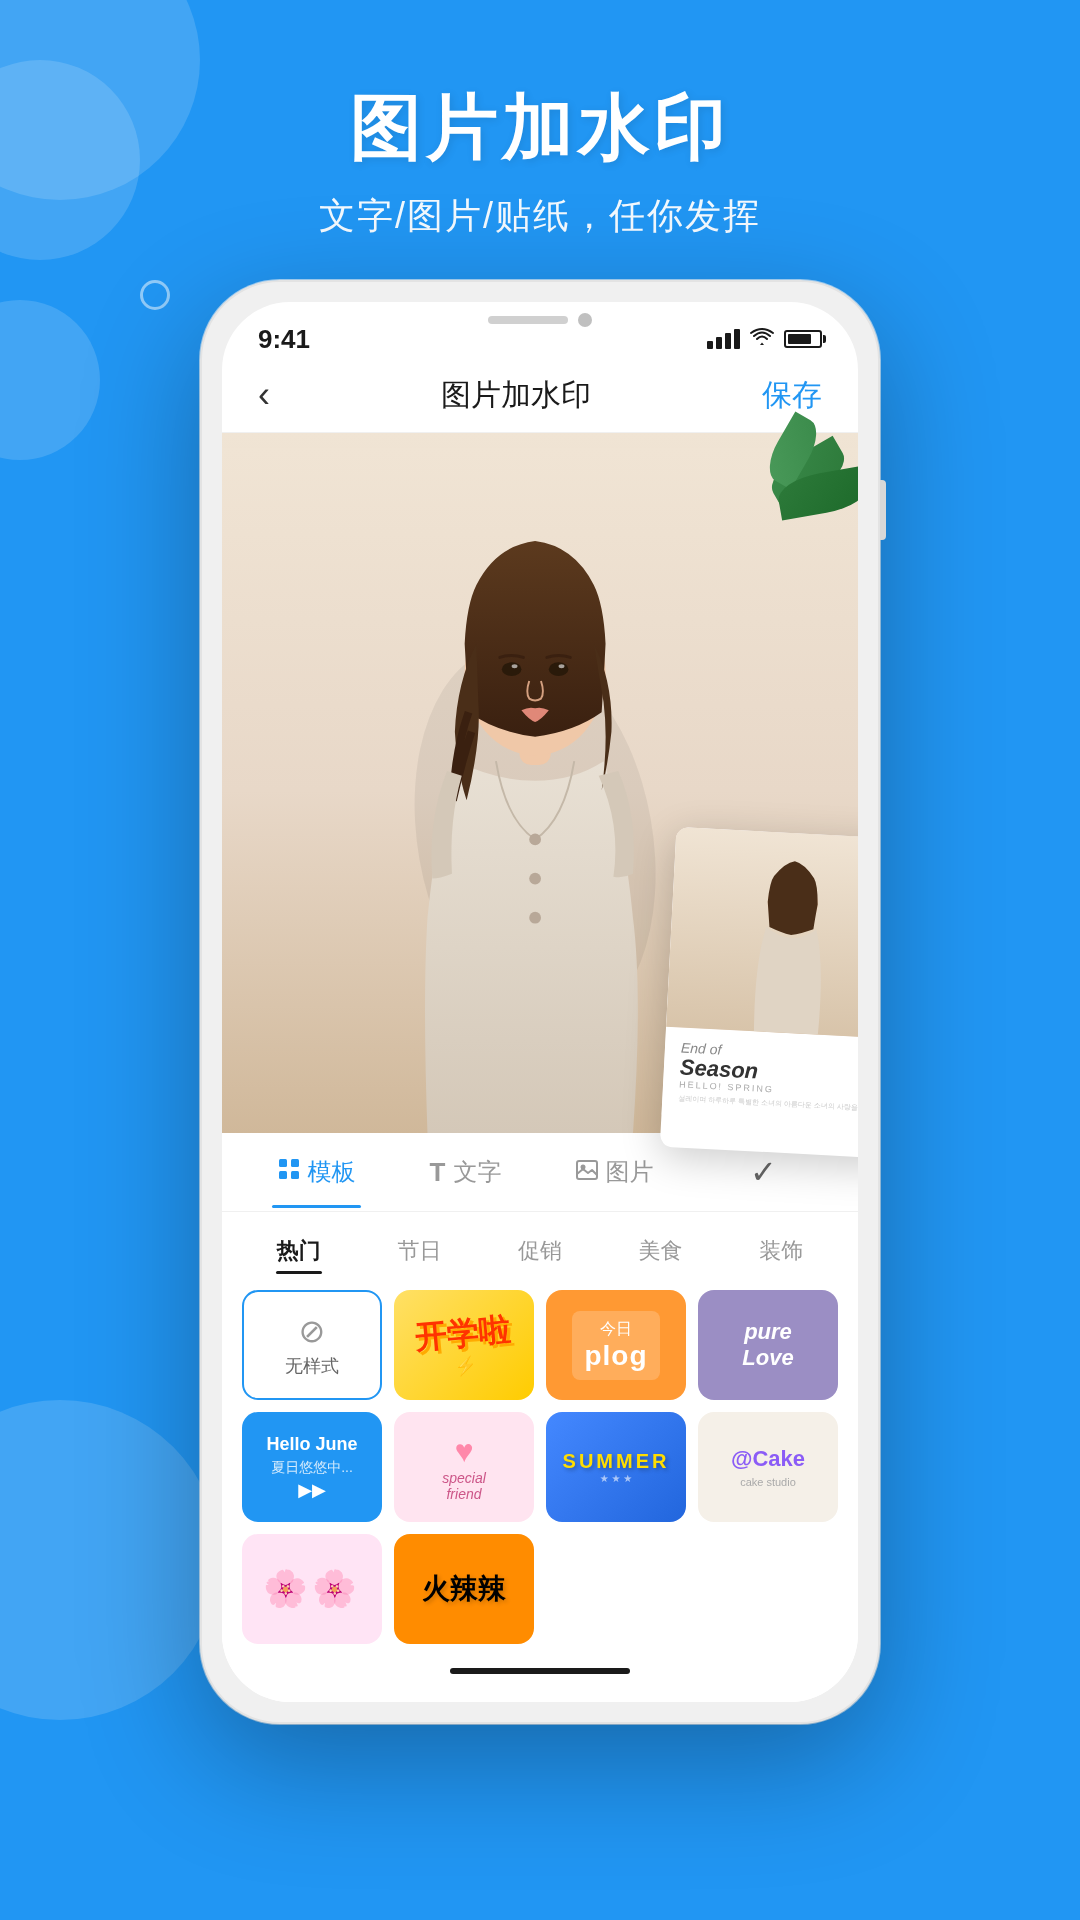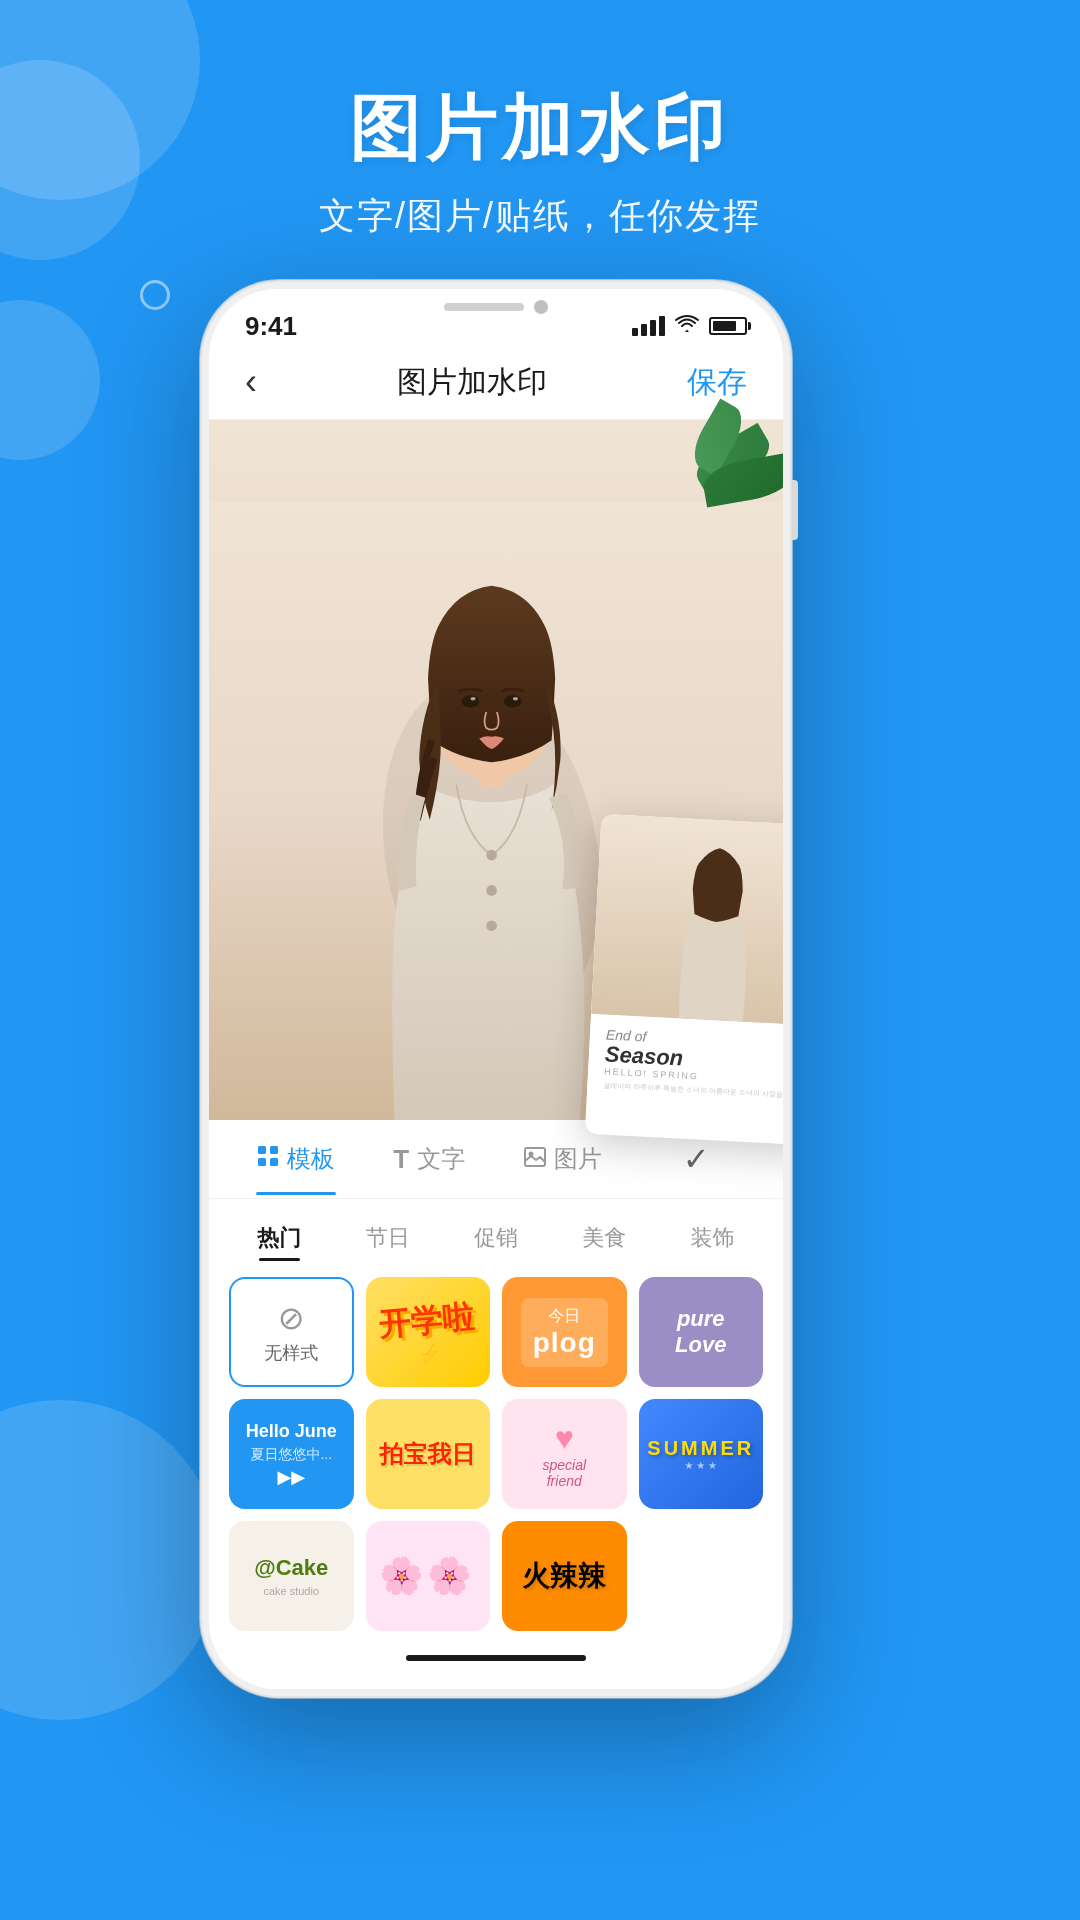--- a/index.html
+++ b/index.html
@@ -71,24 +71,24 @@
     .phone-container {
       position: absolute;
       left: 50%;
       transform: translateX(-50%);
       top: 280px;
       width: 680px;
       z-index: 20;
     }
 
     .phone-outer {
-      width: 592px;
+      width: 680px;
       background: #f0f0f0;
       border-radius: 80px;
-      padding: 9px;
+      padding: 22px;
       box-shadow:
         0 40px 120px rgba(0,0,0,0.3),
         0 0 0 1px rgba(255,255,255,0.6),
         inset 0 0 0 2px rgba(0,0,0,0.05);
       position: relative;
     }
 
     .phone-inner {
       background: white;
       border-radius: 68px;
@@ -717,43 +717,38 @@
 
 
           <div class="sticker-item sticker-hellojune">
             <div style="text-align:center; padding:8px;">
               <div style="font-size:18px; font-weight:700; color:white;">Hello June</div>
               <div style="font-size:14px; color:rgba(255,255,255,0.8); margin-top:4px;">夏日悠悠中...</div>
               <div style="font-size:18px; color:white; margin-top:2px;">▶▶</div>
             </div>
           </div>
 
-          <div class="sticker-item sticker-paibao">
-            <div style="text-align:center;">
-              <div style="font-size:24px; font-weight:900; color:#FF2200; text-shadow:2px 2px 0 rgba(0,0,0,0.1);">拍宝我日</div>
-            </div>
-          </div>
 
           <div class="sticker-item sticker-special">
             <div style="text-align:center;">
               <div style="font-size:32px; color:#ff88aa;">♥</div>
               <div style="font-size:14px; color:#cc5588; font-style:italic;">special<br>friend</div>
             </div>
           </div>
 
           <div class="sticker-item sticker-summer">
             <div>
               <div style="font-size:20px; font-weight:900; color:#ffdd00; letter-spacing:3px; text-shadow:2px 2px 4px rgba(0,0,0,0.3);">SUMMER</div>
               <div style="font-size:10px; color:rgba(255,255,255,0.6); text-align:center;">★ ★ ★</div>
             </div>
           </div>
 
           <div class="sticker-item sticker-cake">
             <div style="text-align:center; padding:8px;">
-              <div style="font-size:22px; font-weight:700; color:#4d7c0f;">@Cake</div>
+              <div style="font-size:22px; font-weight:700; color:#8b5cf6;">@Cake</div>
               <div style="font-size:11px; color:#aaa; margin-top:4px;">cake studio</div>
             </div>
           </div>
 
           <div class="sticker-item sticker-flowers">
             <div style="font-size:36px; letter-spacing:4px;">🌸🌸</div>
           </div>
 
           <div class="sticker-item sticker-spicy">
             <div>

